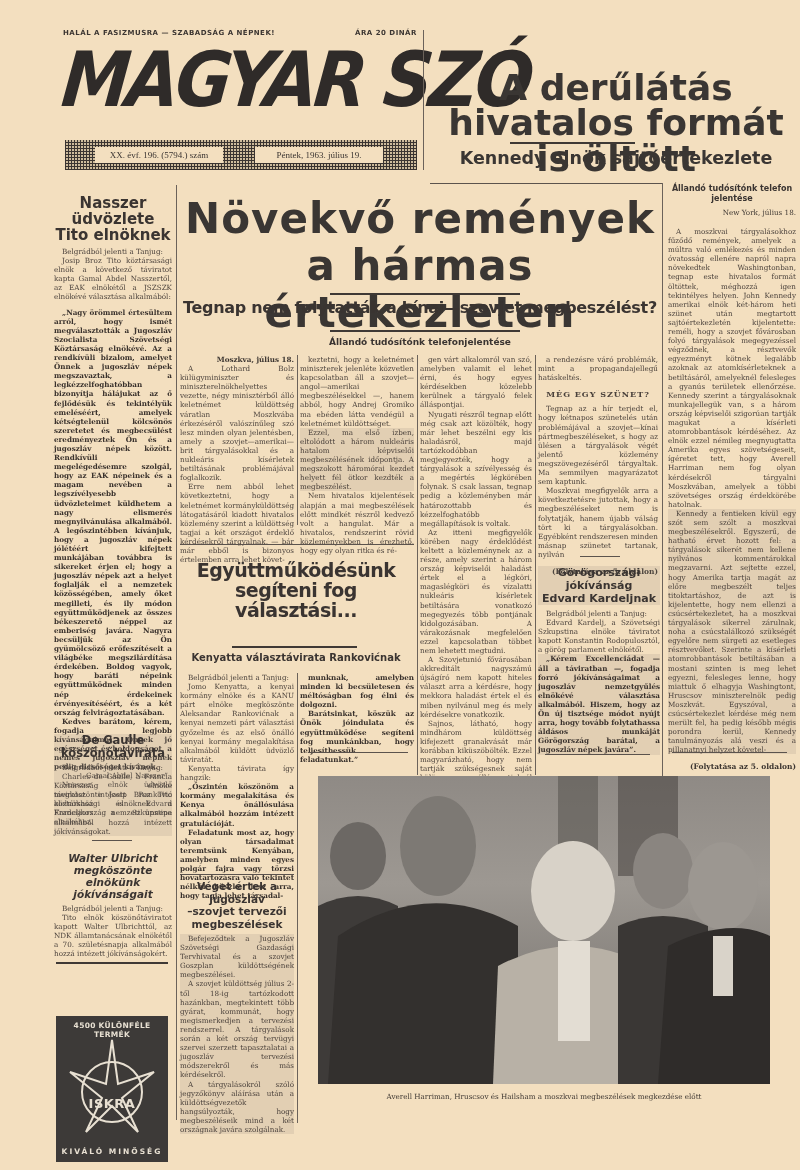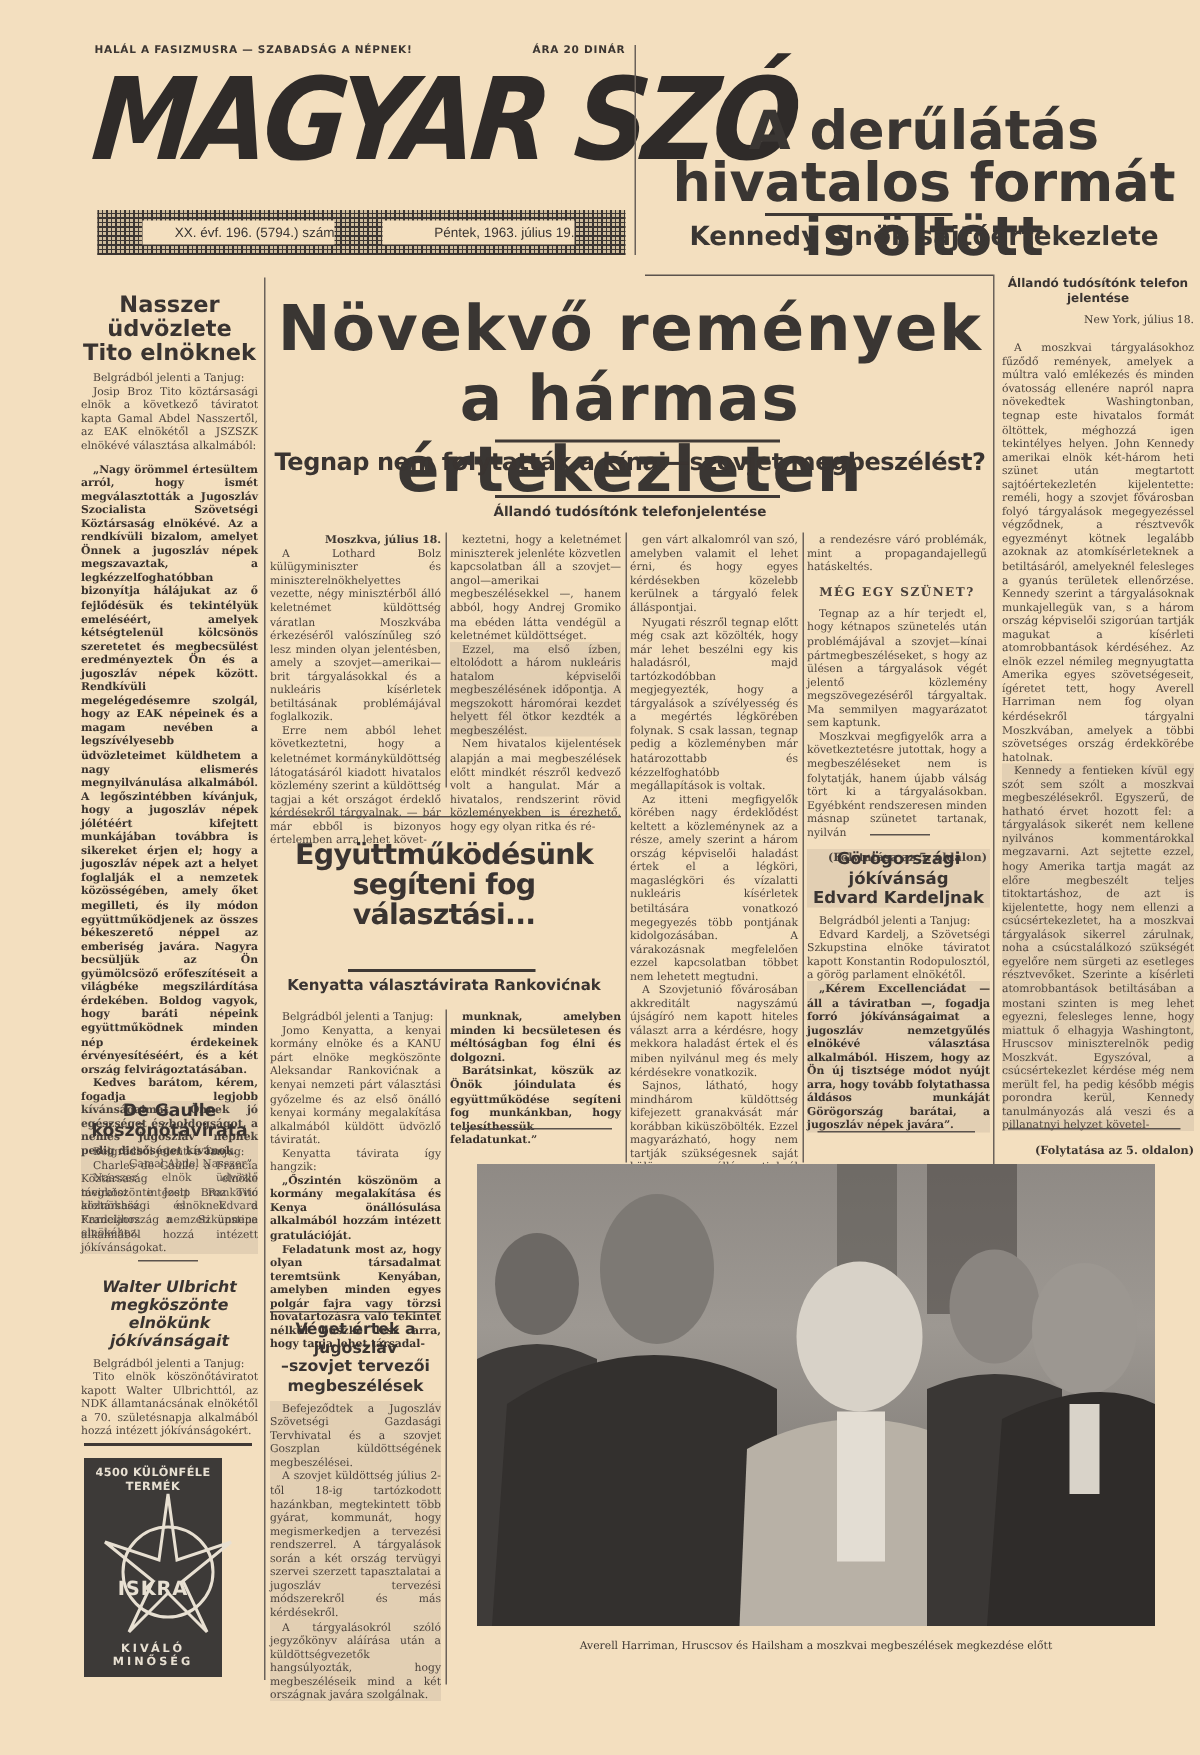--- a/index.html
+++ b/index.html
@@ -23,21 +23,21 @@
     transform: scaleX(0.9) skewX(-6deg); transform-origin: left top;
   }
   .dateband {
     position: absolute; left: 65px; top: 140px; width: 352px; height: 30px;
     background-image: repeating-linear-gradient(0deg, #3a3431 0 1px, transparent 1px 3px),
                       repeating-linear-gradient(90deg, #3a3431 0 1px, transparent 1px 3px);
     background-color: #cdbb9c;
   }
   .datebox {
     position: absolute; top: 7px; height: 16px; background: #f3dfbf;
-    font-family: Liberation Sans, sans-serif; font-size: 9px; line-height: 16px; text-align: right; color: #3a3431;
+    font-family: Liberation Serif, serif; font-size: 9px; line-height: 16px; text-align: center; color: #3a3431;
   }
 
   .lead-head {
     font-family: "DejaVu Sans", sans-serif; font-weight: bold; color: #3a3633;
     text-align: center; line-height: 0.98;
   }
   .cond {
     font-family: "DejaVu Sans", sans-serif; font-weight: bold; color: #3a3431;
     text-align: center; transform-origin: center top;
   }
@@ -48,21 +48,21 @@
   .body-text p { text-indent: 8px; }
   .body-text .bold { font-weight: bold; color: #3a322d; }
   .dateline { text-align: center; font-size: 7.2px; color: #3d3631; }
   .signature { text-align: right; font-weight: normal; font-size: 7.2px; padding-right: 4px; }
   .continuation { text-align: right; font-size: 7.5px; font-weight: bold; color: #3d3631; }
   .subhead { text-align: center; font-family: "DejaVu Serif", serif; font-weight: bold; font-size: 8px; letter-spacing: 1px; }
   .shade { background: rgba(150,140,130,0.18); }
 
   
   .ad {
-    position: absolute; left: 56px; top: 972px; width: 92px; height: 146px;
+    position: absolute; left: 56px; top: 1016px; width: 112px; height: 146px;
     background: #3d3a38; color: #e8e0d2; font-family: "DejaVu Sans", sans-serif;
   }
   .ad .top { font-size: 7.5px; text-align: center; padding-top: 5px; letter-spacing: 0.3px; font-weight: bold; }
   .ad .bottom { position: absolute; bottom: 6px; left: 0; right: 0; text-align: center; font-size: 7.5px; letter-spacing: 2px; font-weight: bold; }
   .ad .brand { position: absolute; left: 0; right: 0; top: 80px; text-align: center; font-size: 13px; font-weight: bold; letter-spacing: 0.5px; }
 
   
   .photo {
     position: absolute; left: 318px; top: 776px; width: 452px; height: 308px;
     background: linear-gradient(180deg, #8f8a85 0%, #9d9892 35%, #6e6a66 100%);

